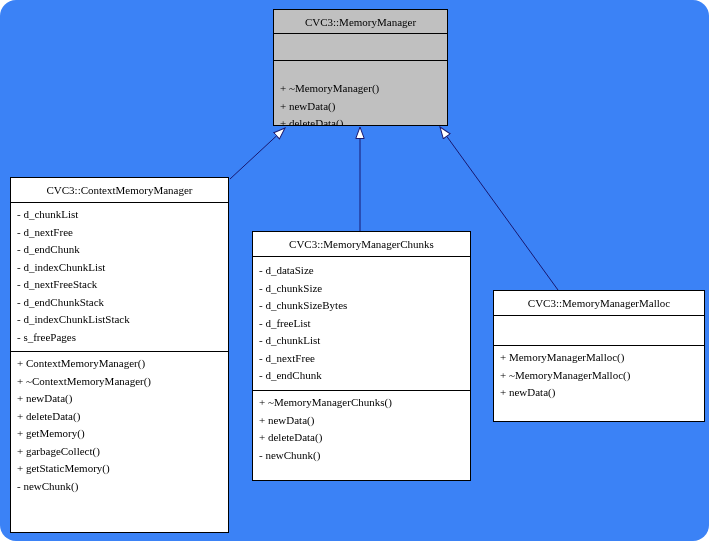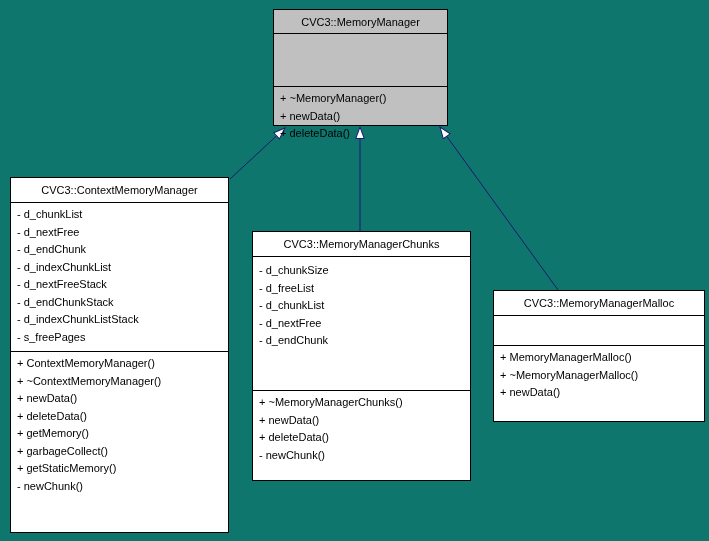--- a/index.html
+++ b/index.html
@@ -1,19 +1,19 @@
 <!DOCTYPE html>
 <html><head>
 <meta charset="utf-8">
 <style>
   html,body{margin:0;padding:0;background:#ffffff;}
   #diagram{
-    position:relative;width:709px;height:541px;background:#0f766e;
-    font-family:Liberation Sans, sans-serif;
-    color:#000;overflow:hidden;
+    position:relative;width:709px;height:541px;background:#3b82f6;
+    font-family:Liberation Serif, serif;
+    color:#000;overflow:hidden;border-radius:16px;
   }
   #edges{position:absolute;left:0;top:0;width:709px;height:541px;}
   .edge{stroke:#191970;stroke-width:1;fill:none;}
   .arrowhead-path{fill:#ffffff;stroke:#191970;stroke-width:1;}
   .uml-box{
     position:absolute;box-sizing:border-box;
     background:#ffffff;border:1px solid #000;
   }
   .uml-box.base{background:#c0c0c0;}
   .uml-title{
@@ -42,21 +42,21 @@
       </marker>
     </defs>
     <line class="edge" x1="230" y1="179" x2="285" y2="128" marker-end="url(#hollow-triangle)"></line>
     <line class="edge" x1="360" y1="231" x2="360" y2="127" marker-end="url(#hollow-triangle)"></line>
     <line class="edge" x1="558" y1="290" x2="440" y2="127" marker-end="url(#hollow-triangle)"></line>
   </svg>
 
   <div class="uml-box base" style="left:273px;top:9px;width:175px;height:117px;">
     <div class="uml-title" style="height:23px;">CVC3::MemoryManager</div>
     <div class="uml-compartment" style="height:27px;padding:0;"></div>
-    <div class="uml-compartment" style="height:65px;padding-top:3px;margin-top:26px;">
+    <div class="uml-compartment" style="height:65px;padding-top:19px;">
       <div class="member">+ ~MemoryManager()</div>
       <div class="member">+ newData()</div>
       <div class="member">+ deleteData()</div>
     </div>
   </div>
 
   <div class="uml-box" style="left:10px;top:177px;width:219px;height:356px;">
     <div class="uml-title" style="height:24px;">CVC3::ContextMemoryManager</div>
     <div class="uml-compartment" style="height:149px;">
       <div class="member">- d_chunkList</div>
@@ -76,21 +76,23 @@
       <div class="member">+ getMemory()</div>
       <div class="member">+ garbageCollect()</div>
       <div class="member">+ getStaticMemory()</div>
       <div class="member">- newChunk()</div>
     </div>
   </div>
 
   <div class="uml-box" style="left:252px;top:231px;width:219px;height:250px;">
     <div class="uml-title" style="height:24px;">CVC3::MemoryManagerChunks</div>
     <div class="uml-compartment" style="height:134px;padding-top:5px;">
+      <div class="member">- d_dataSize</div>
       <div class="member">- d_chunkSize</div>
+      <div class="member">- d_chunkSizeBytes</div>
       <div class="member">- d_freeList</div>
       <div class="member">- d_chunkList</div>
       <div class="member">- d_nextFree</div>
       <div class="member">- d_endChunk</div>
     </div>
     <div class="uml-compartment" style="height:91px;">
       <div class="member">+ ~MemoryManagerChunks()</div>
       <div class="member">+ newData()</div>
       <div class="member">+ deleteData()</div>
       <div class="member">- newChunk()</div>

